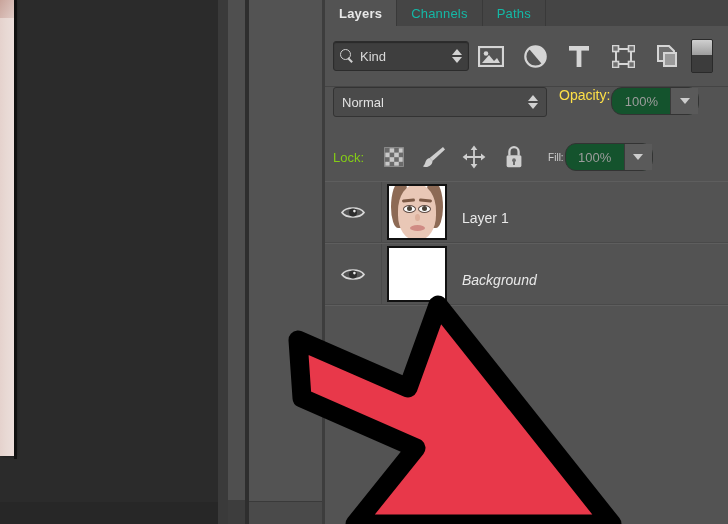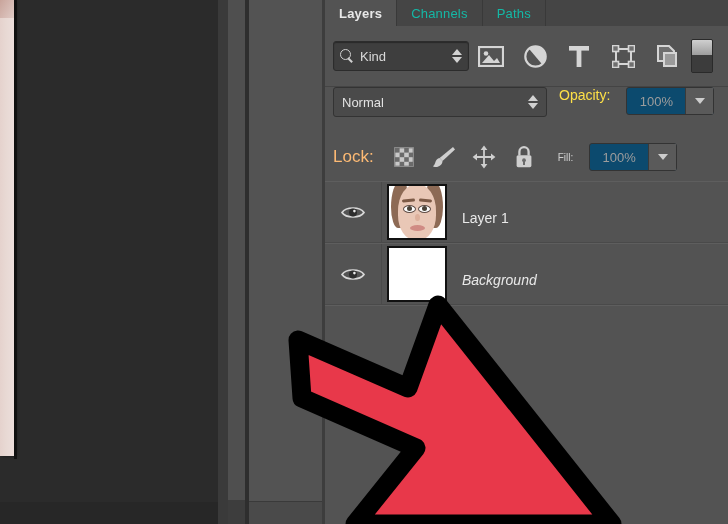--- a/index.html
+++ b/index.html
@@ -81,33 +81,33 @@
 
   
   .blend-row{height:46px;display:flex;align-items:flex-start;padding:0 8px;}
   .blend-box{
     width:196px;height:28px;background:#4a4a4a;border:1px solid #333;border-radius:3px;
     display:flex;align-items:center;padding:0 8px;
   }
   .blend-label{flex:1;font-size:13px;color:#e2e2e2;}
   .opacity-label{margin-left:12px;font-size:14px;color:#fde047;}
   .numfield{
-    margin-left:16px;height:26px;background:#0c4a6e;border:1px solid #333;border-radius:3px;
+    margin-left:1px;height:26px;background:#14532d;border:1px solid #333;border-radius:11px;
     display:flex;align-items:stretch;
   }
   .numfield .val{width:58px;display:flex;align-items:center;justify-content:center;font-size:13px;color:#9c9c9c;}
   .numfield .arrow{
     width:27px;display:flex;align-items:center;justify-content:center;
     background:#5a5a5a;border-left:1px solid #3a3a3a;
   }
   .caret-dn{width:0;height:0;border-left:5px solid transparent;border-right:5px solid transparent;border-top:6px solid #cdcdcd;}
 
   
   .lock-row{height:48px;display:flex;align-items:center;padding:0 8px;}
-  .lock-text{font-size:17px;color:#fdba74;margin-right:10px;}
+  .lock-text{font-size:13px;color:#84cc16;margin-right:10px;}
   .lock-ic{width:40px;height:34px;display:flex;align-items:center;justify-content:center;}
   .fill-label{margin-left:14px;font-size:10px;color:#cfcfcf;}
 
   
   .layer-list{position:relative;}
   .layer-row{height:60px;display:flex;align-items:center;border-bottom:1px solid #4a4a4a;border-top:1px solid #5e5e5e;}
   .eye-cell{width:56px;display:flex;align-items:center;justify-content:center;border-right:1px solid #4a4a4a;height:100%;}
   .thumb-wrap{width:70px;display:flex;align-items:center;justify-content:center;}
   .thumb{width:56px;height:52px;border:2px solid #111;background:#fff;overflow:hidden;position:relative;}
   .thumb.blank{background:#fff;}

